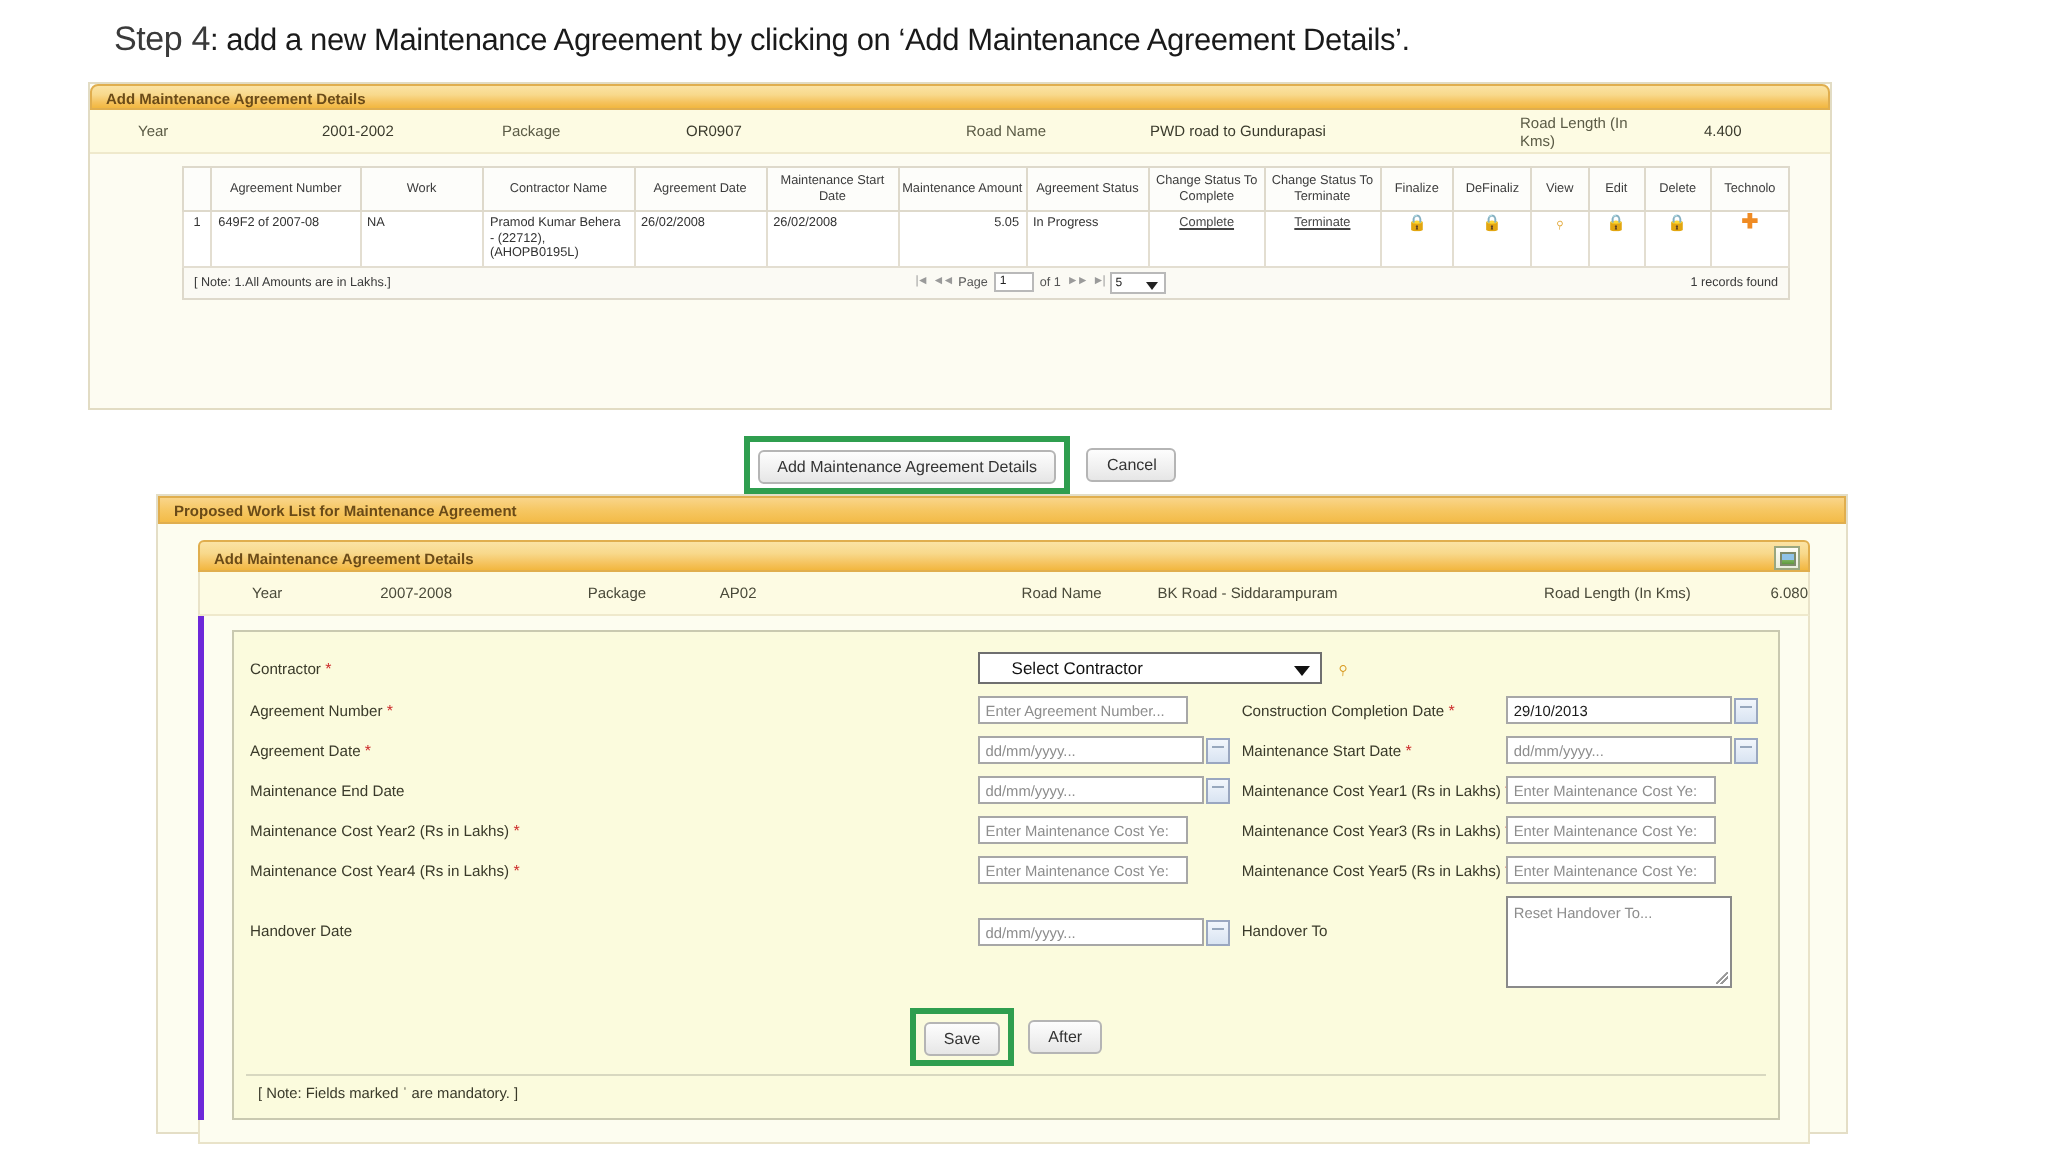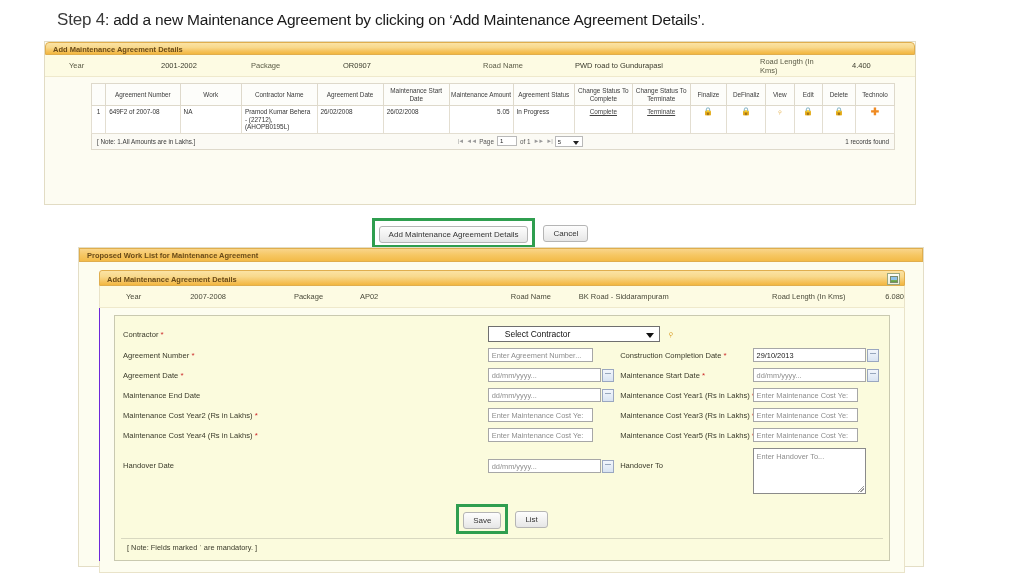--- a/index.html
+++ b/index.html
@@ -239,21 +239,21 @@
     background: #fdfbe3;
     border-left: 1px solid #e9e3c9;
     border-right: 1px solid #e9e3c9;
     border-bottom: 1px solid #efe9cc;
     height: 22px;
     display: flex; align-items: center;
     font-size: 7.5px; color: #4a4a3a;
     padding-left: 26px;
   }
   #shot2 .form-outer {
-    border-left: 1px solid #6d28d9;
+    border-left: 3px solid #6d28d9;
     border-right: 1px solid #e9e3c9;
     background: #fdfdf0;
     padding: 7px 14px 0 14px;
   }
   .form-card {
     border: 1px solid #c9c9b0;
     background: #fbfbdd;
     padding: 7px 6px 4px 6px;
   }
   table.form {
@@ -547,30 +547,30 @@
             <tr>
               <td class="lbl"><span>Maintenance Cost Year4 (Rs in Lakhs)</span> <span class="req">*</span></td>
               <td class="fld"><span class="inp wide">Enter Maintenance Cost Ye:</span></td>
               <td class="lbl2"><span>Maintenance Cost Year5 (Rs in Lakhs)</span> <span class="req">*</span></td>
               <td class="fld2"><span class="inp wide">Enter Maintenance Cost Ye:</span></td>
             </tr>
             <tr>
               <td class="lbl" style="padding-top:16px;vertical-align:top"><span>Handover Date</span></td>
               <td class="fld" style="padding-top:14px;vertical-align:top"><span class="inp">dd/mm/yyyy...</span><span class="cal"></span></td>
               <td class="lbl2" style="padding-top:16px;vertical-align:top"><span>Handover To</span></td>
-              <td class="fld2" style="vertical-align:top"><span class="ta">Enter Handover To...</span></td>
+              <td class="fld2" style="vertical-align:top"><span class="ta">Reset Handover To...</span></td>
             </tr>
           </tbody>
             </table>
 
           <div class="saverow">
             <span class="highlight-box">
               <button class="btn">Save</button>
             </span>
-            <button class="btn">List</button>
+            <button class="btn">After</button>
           </div>
 
           <div class="foot-note">[ Note: Fields marked ˈ are mandatory. ]</div>
         </div>
       </div>
       <div class="form-bottom"></div>
     </div>
   </div>
 
 </div>

